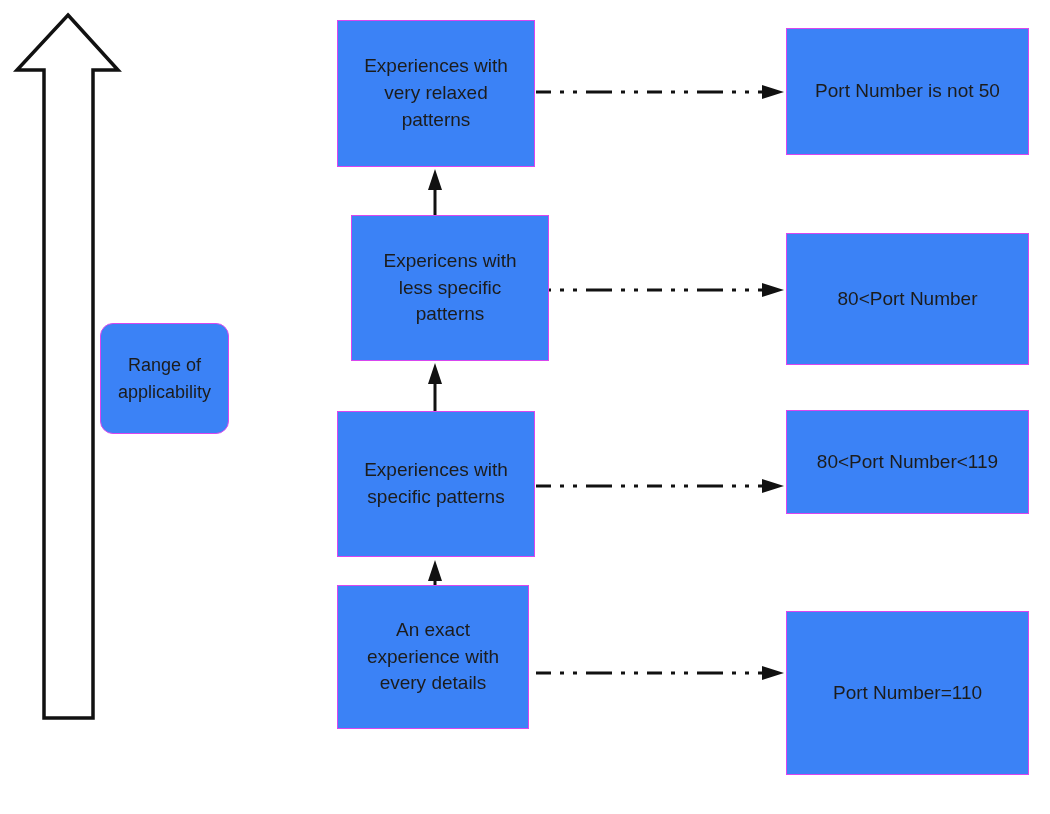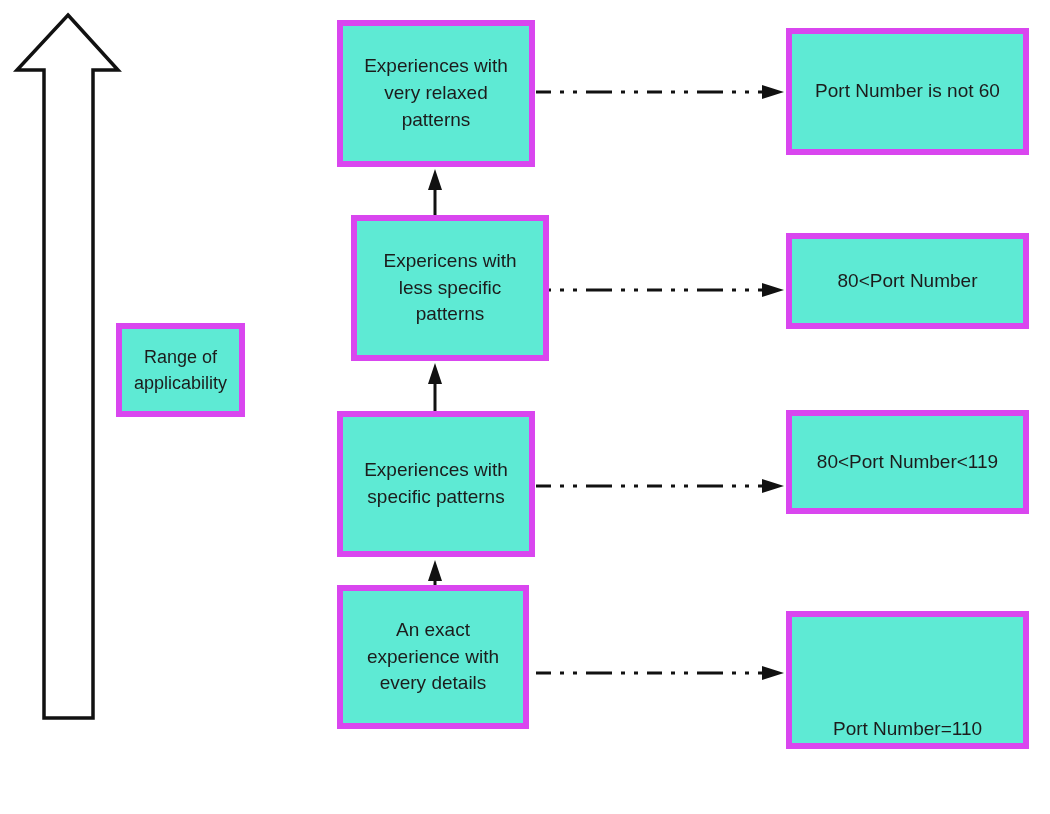--- a/index.html
+++ b/index.html
@@ -20,22 +20,22 @@
     position: absolute;
     left: 0;
     top: 0;
     width: 1050px;
     height: 814px;
     pointer-events: none;
   }
   .box {
     position: absolute;
     box-sizing: border-box;
-    border: 6px solid #d946ef;
-    background: #5eead4;
+    border: 1px solid #d946ef;
+    background: #3b82f6;
     display: flex;
     align-items: center;
     justify-content: center;
     text-align: center;
   }
   .label {
     white-space: pre-line;
     line-height: 1.42;
     font-size: 19px;
     color: #1c1c1c;
@@ -43,24 +43,24 @@
   .range-box .label {
     font-size: 18px;
     line-height: 1.45;
   }
   
   .mid-1   { left: 337px; top: 20px;  width: 198px; height: 147px; }
   .mid-2   { left: 337px; top: 215px; width: 198px; height: 146px; margin-left: 14px; }
   .mid-3   { left: 337px; top: 411px; width: 198px; height: 146px; }
   .mid-4   { left: 337px; top: 585px; width: 192px; height: 144px; }
   .right-1 { left: 786px; top: 28px;  width: 243px; height: 127px; }
-  .right-2 { left: 786px; top: 233px; width: 243px; height: 96px; }
+  .right-2 { left: 786px; top: 233px; width: 243px; height: 132px; }
   .right-3 { left: 786px; top: 410px; width: 243px; height: 104px; }
-  .right-4 { left: 786px; top: 611px; width: 243px; height: 138px; align-items: flex-end; }
-  .range-box { left: 116px; top: 323px; width: 129px; height: 94px; }
+  .right-4 { left: 786px; top: 611px; width: 243px; height: 164px; }
+  .range-box { left: 100px; top: 323px; width: 129px; height: 111px; border-radius: 13px; }
 </style>
 </head>
 <body>
 
 <div class="canvas">
 
   <svg class="connector-layer" viewBox="0 0 1050 814">
 
     <g>
       <polygon points="68,15 118,70 93,70 93,718 44,718 44,70 17,70" fill="#ffffff" stroke="#111111" stroke-width="3.5" stroke-linejoin="miter"></polygon>
@@ -116,21 +116,21 @@
     <span class="label">Experiences with
 specific patterns</span>
   </div>
   <div class="box mid-4">
     <span class="label">An exact
 experience with
 every details</span>
   </div>
 
   <div class="box right-1">
-    <span class="label">Port Number is not 60</span>
+    <span class="label">Port Number is not 50</span>
   </div>
   <div class="box right-2">
     <span class="label">80&lt;Port Number</span>
   </div>
   <div class="box right-3">
     <span class="label">80&lt;Port Number&lt;119</span>
   </div>
   <div class="box right-4">
     <span class="label">Port Number=110</span>
   </div>

